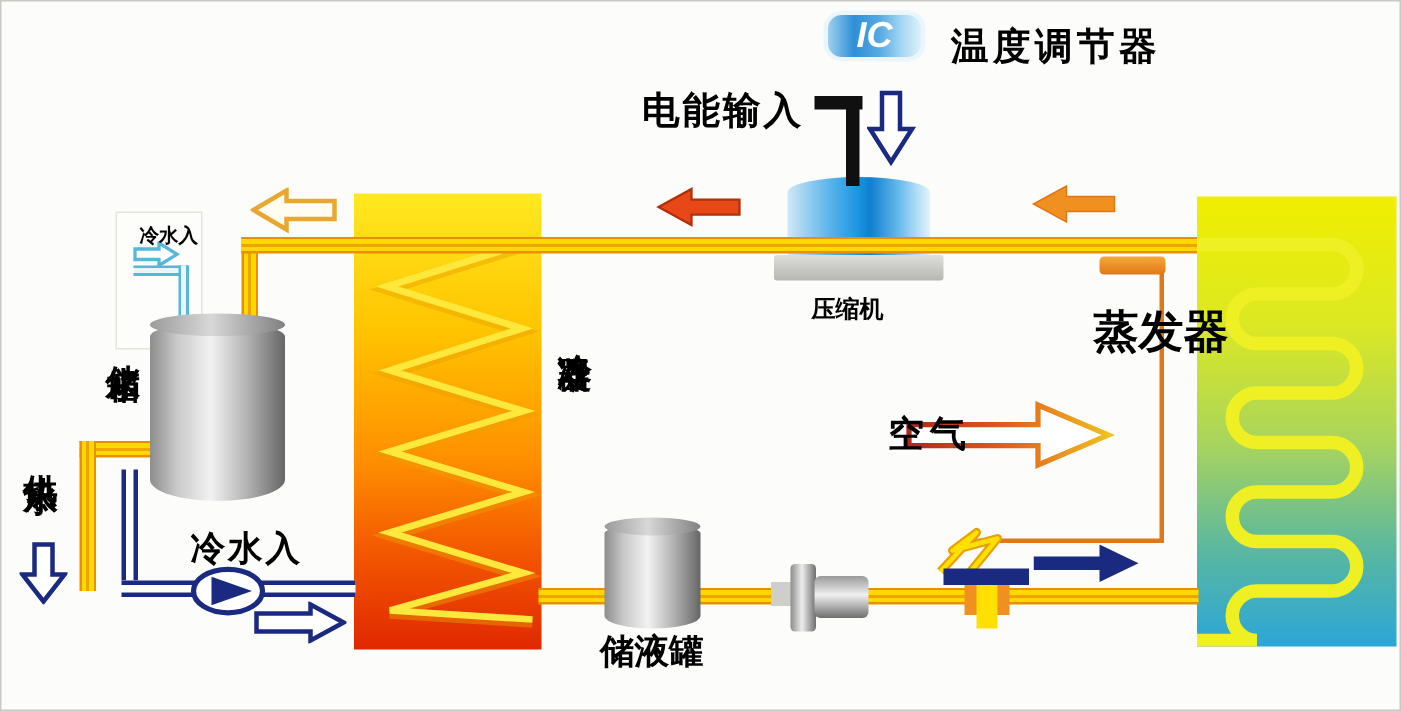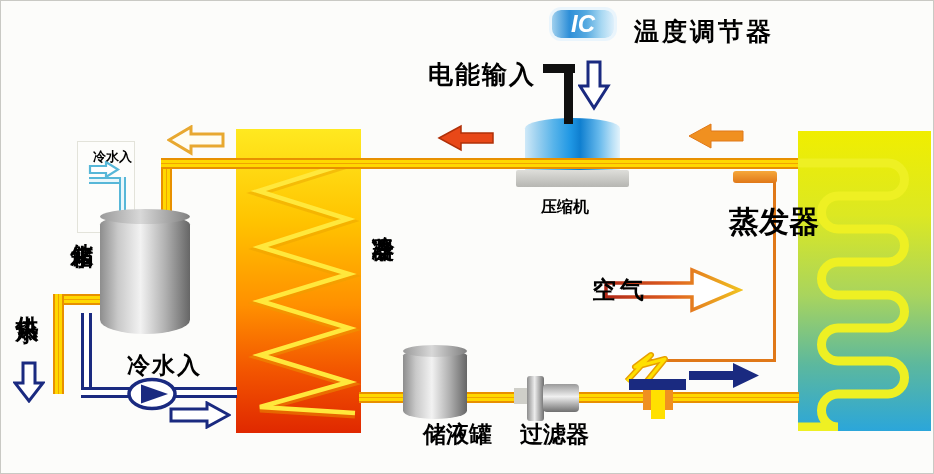--- a/index.html
+++ b/index.html
@@ -71,28 +71,27 @@
   <div class="capillary" style="left:772px;top:180px;width:3px;height:180px;"></div>
   <div class="capillary" style="left:647px;top:358px;width:128px;height:3px;"></div>
   <div class="abs" style="left:732px;top:170px;width:44px;height:12px;background:linear-gradient(180deg,#f6a83a,#e07818);border-radius:3px;z-index:4;"></div>
 
   <div class="cyl-top" style="left:99px;top:208px;width:90px;height:15px;"></div>
   <div class="cyl-body" style="left:99px;top:214px;width:90px;height:119px;"></div>
   <div class="label vtext" style="left:68px;top:223px;font-size:23px;font-weight:600;">储水箱</div>
 
   <div class="cyl-top" style="left:402px;top:344px;width:64px;height:12px;"></div>
   <div class="cyl-body" style="left:402px;top:349px;width:64px;height:69px;"></div>
-  <div class="label" style="left:422px;top:420px;font-size:23px;font-weight:600;">储液罐</div>
+  <div class="label" style="left:399px;top:420px;font-size:23px;font-weight:600;">储液罐</div>
 
   <div class="abs" style="left:513px;top:387px;width:14px;height:16px;background:#cfcfc9;z-index:7;"></div>
   <div class="abs" style="left:526px;top:375px;width:17px;height:45px;z-index:7;
               background:linear-gradient(90deg,#8d8d8d,#ededed 45%,#6f6f6f);border-radius:3px;"></div>
   <div class="abs" style="left:542px;top:383px;width:36px;height:28px;z-index:7;
               background:linear-gradient(180deg,#9a9a9a,#f0f0f0 45%,#6f6f6f);border-radius:4px;"></div>
-  <div class="label" style="left:519px;top:420px;font-size:23px;font-weight:600;">过滤器</div>
 
   <svg class="abs" style="left:620px;top:350px;z-index:7;" width="52" height="32" viewBox="0 0 52 32">
     <polyline points="6,30 30,4 14,16 44,8 26,30" fill="none" stroke="#e8a000" stroke-width="6" stroke-linejoin="round"></polyline>
     <polyline points="6,30 30,4 14,16 44,8 26,30" fill="none" stroke="#ffe000" stroke-width="3" stroke-linejoin="round"></polyline>
   </svg>
   <div class="abs" style="left:628px;top:378px;width:57px;height:11px;background:#1a2a80;z-index:8;"></div>
   <div class="abs" style="left:642px;top:389px;width:30px;height:20px;background:#f09020;z-index:7;"></div>
   <div class="abs" style="left:650px;top:389px;width:14px;height:29px;background:#ffe000;z-index:8;"></div>
 
   <div class="abs" style="left:524px;top:117px;width:95px;height:57px;z-index:5;

